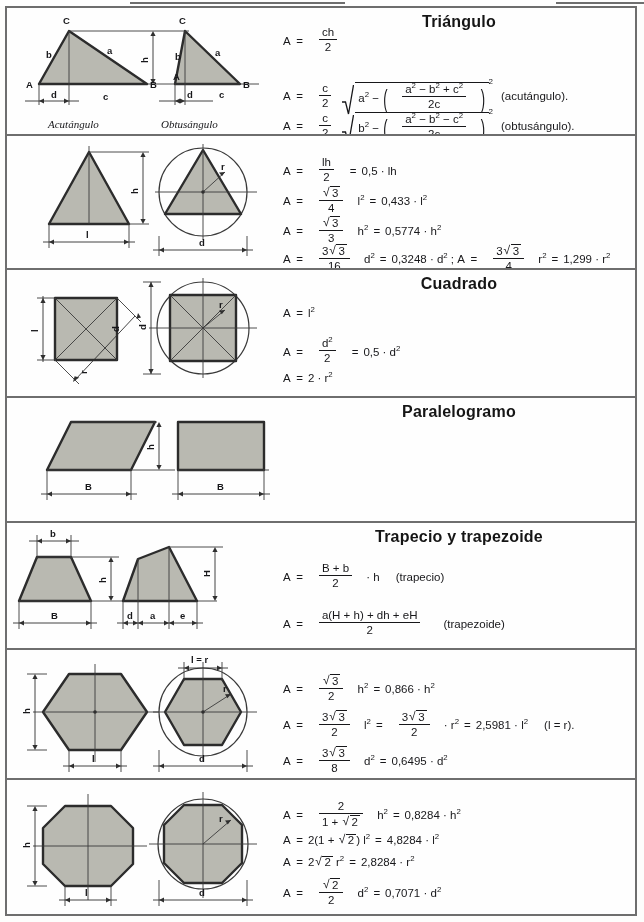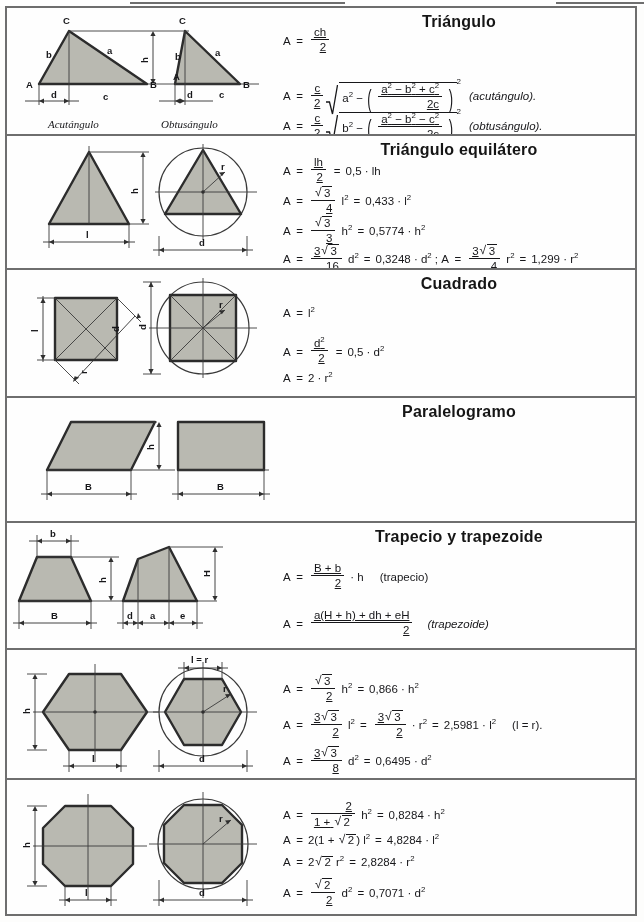--- a/index.html
+++ b/index.html
@@ -93,26 +93,25 @@
     white-space: nowrap;
     line-height: 1;
   }
 
   
   .A { letter-spacing: 0.5px; }
   .eq { margin: 0 5px; }
   .frac {
     display: inline-block;
     vertical-align: middle;
-    text-align: right;
+    text-align: center;
     line-height: 1.05;
-    margin: 0 3px;
+    margin: 0 11px;
     position: relative;
     top: -0.15em;
-    text-decoration: underline;
   }
   .frac > .num {
     display: block;
     padding: 0 3px 1px 3px;
     border-bottom: 1.3px solid #17171a;
   }
   .frac > .den {
     display: block;
     padding: 1px 3px 0 3px;
   }
@@ -174,21 +173,21 @@
   .pw {
     position: relative;
     display: inline-block;
   }
   .pw > .exp {
     position: absolute;
     right: -7px;
     top: -7px;
     font-size: 8px;
   }
-  .note { margin-left: 12px; font-style: italic; }
+  .note { margin-left: 12px; }
   .midgap { display: inline-block; width: 16px; }
 
   
   svg { display: block; }
   .fill-hatch { fill: #b9b9b1; }
   .edge { fill: none; stroke: #2c2c2c; stroke-width: 2.4; stroke-linejoin: round; }
   .thin { fill: none; stroke: #3a3a3a; stroke-width: 0.9; }
   .dim  { fill: none; stroke: #2f2f2f; stroke-width: 0.9; }
   .circ { fill: none; stroke: #3a3a3a; stroke-width: 1.2; }
   .lbl  { font-family: "Liberation Sans", sans-serif; font-size: 9.5px; font-weight: bold; fill: #17171a; }
@@ -273,21 +272,20 @@
           <span class="A">A</span><span class="eq">=</span><span class="frac"><span class="num">c</span><span class="den">2</span></span><span class="bigsq"><span class="hook">
                 <svg width="12" height="34" viewBox="0 0 12 34">
                   <path d="M0 20 L3.5 20 L6.5 32 L11.5 3" stroke="#17171a" stroke-width="1.3" fill="none"></path>
                 </svg>
               </span><span class="body">b<sup>2</sup> − <span class="pw"><span class="paren-big"><span class="frac"><span class="num">a<sup>2</sup> − b<sup>2</sup> − c<sup>2</sup></span><span class="den">2c</span></span></span><span class="exp">2</span></span></span></span><span class="note">(obtusángulo).</span>
         </div>
       </div>
     </div>
 
     <div class="section" style="height:134px;">
-      <div class="sec-title">Triángulo equilátero</div>
 
       <div class="figures">
         <svg width="268" height="134" viewBox="0 0 268 134">
           <polygon class="fill-hatch" points="42,88 82,16 122,88"></polygon>
           <polygon class="edge" points="42,88 82,16 122,88"></polygon>
           <line class="thin" x1="82" y1="10" x2="82" y2="88"></line>
           <line class="thin" x1="82" y1="16" x2="142" y2="16"></line>
           <line class="thin" x1="122" y1="88" x2="142" y2="88"></line>
           <line class="dim" x1="136" y1="18" x2="136" y2="86"></line>
           <path d="M136 16 l-2.6 5 h5.2 z" fill="#2f2f2f"></path>

